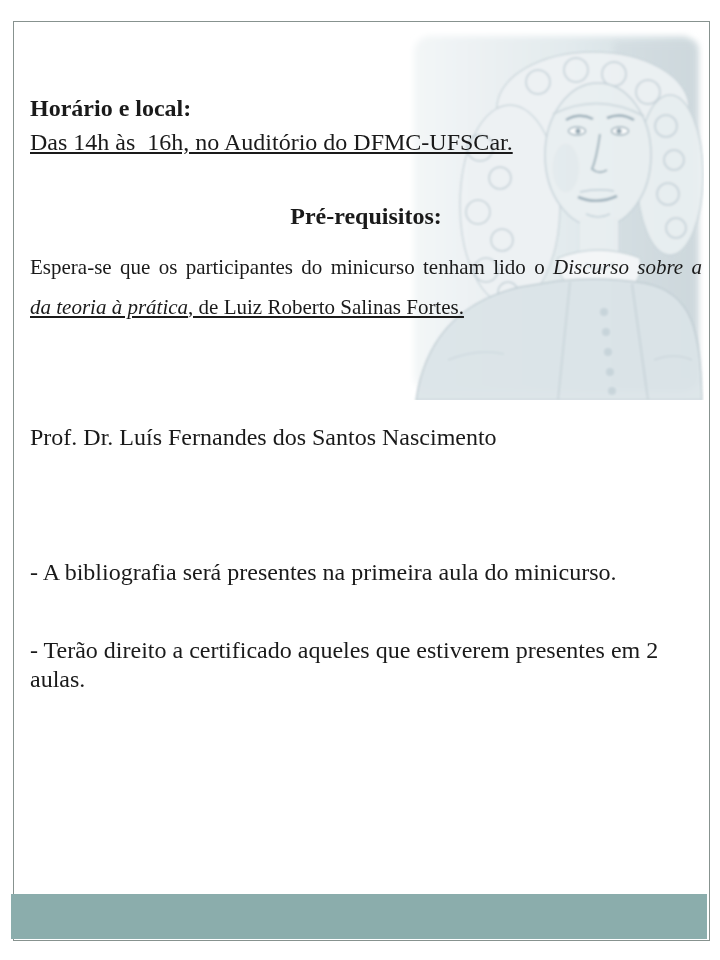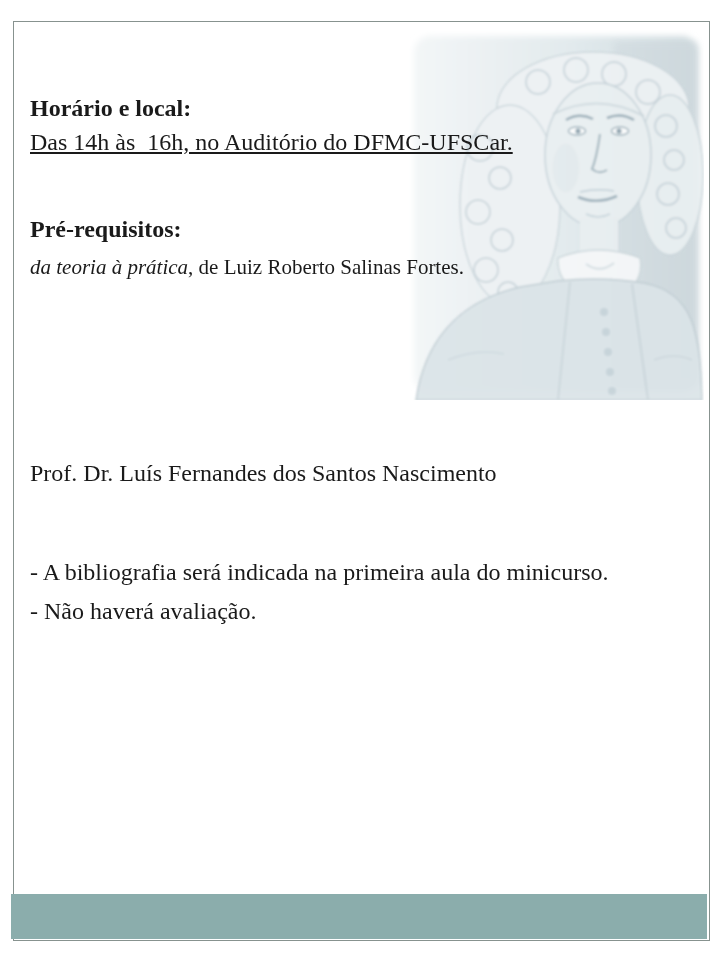--- a/index.html
+++ b/index.html
@@ -64,20 +64,21 @@
     height: 40px;
     line-height: 40px;
     text-align: justify;
     text-align-last: justify;
     white-space: normal;
     overflow: hidden;
   }
   .jline.last {
     text-align: left;
     text-align-last: left;
+    text-decoration: underline;
   }
   .jline span { line-height: 40px; }
 </style>
 </head>
 <body>
 
 <div class="slide">
 
   <div class="portrait">
     <svg width="296" height="370" viewBox="0 0 296 370" xmlns="http://www.w3.org/2000/svg">
@@ -157,25 +158,26 @@
         </g>
       </g>
     </svg>
   </div>
 
   <div class="frame"></div>
 
   <div class="txt h" style="top:94px;">Horário e local:</div>
   <div class="txt" style="top:128px;text-decoration:underline;">Das 14h às  16h, no Auditório do DFMC-UFSCar.</div>
 
-  <div class="txt h" style="top:215px;">Pré-requisitos:</div>
+  <div class="txt h" style="top:202px;text-align:center;">Pré-requisitos:</div>
   <div class="para" style="top:247px;">
+    <div class="jline"><span>Espera-se que os participantes do minicurso tenham lido o </span><span style="font-style: italic;">Discurso sobre a</span></div>
     <div class="jline last"><span style="font-style: italic;">da teoria à prática</span><span>, de Luiz Roberto Salinas Fortes.</span></div>
   </div>
 
-  <div class="txt" style="top:459px;">Prof. Dr. Luís Fernandes dos Santos Nascimento</div>
+  <div class="txt" style="top:423px;">Prof. Dr. Luís Fernandes dos Santos Nascimento</div>
 
-  <div class="txt" style="top:558px;">- A bibliografia será indicada na primeira aula do minicurso.</div>
-  <div class="txt" style="top:597px;">- Não haverá avaliação.</div>
+  <div class="txt" style="top:558px;">- A bibliografia será presentes na primeira aula do minicurso.</div>
+  <div class="txt" style="top:636px;">- Terão direito a certificado aqueles que estiverem presentes em 2 aulas.</div>
 
   <div class="bottom-bar"></div>
 
 </div>
 
 </body></html>

